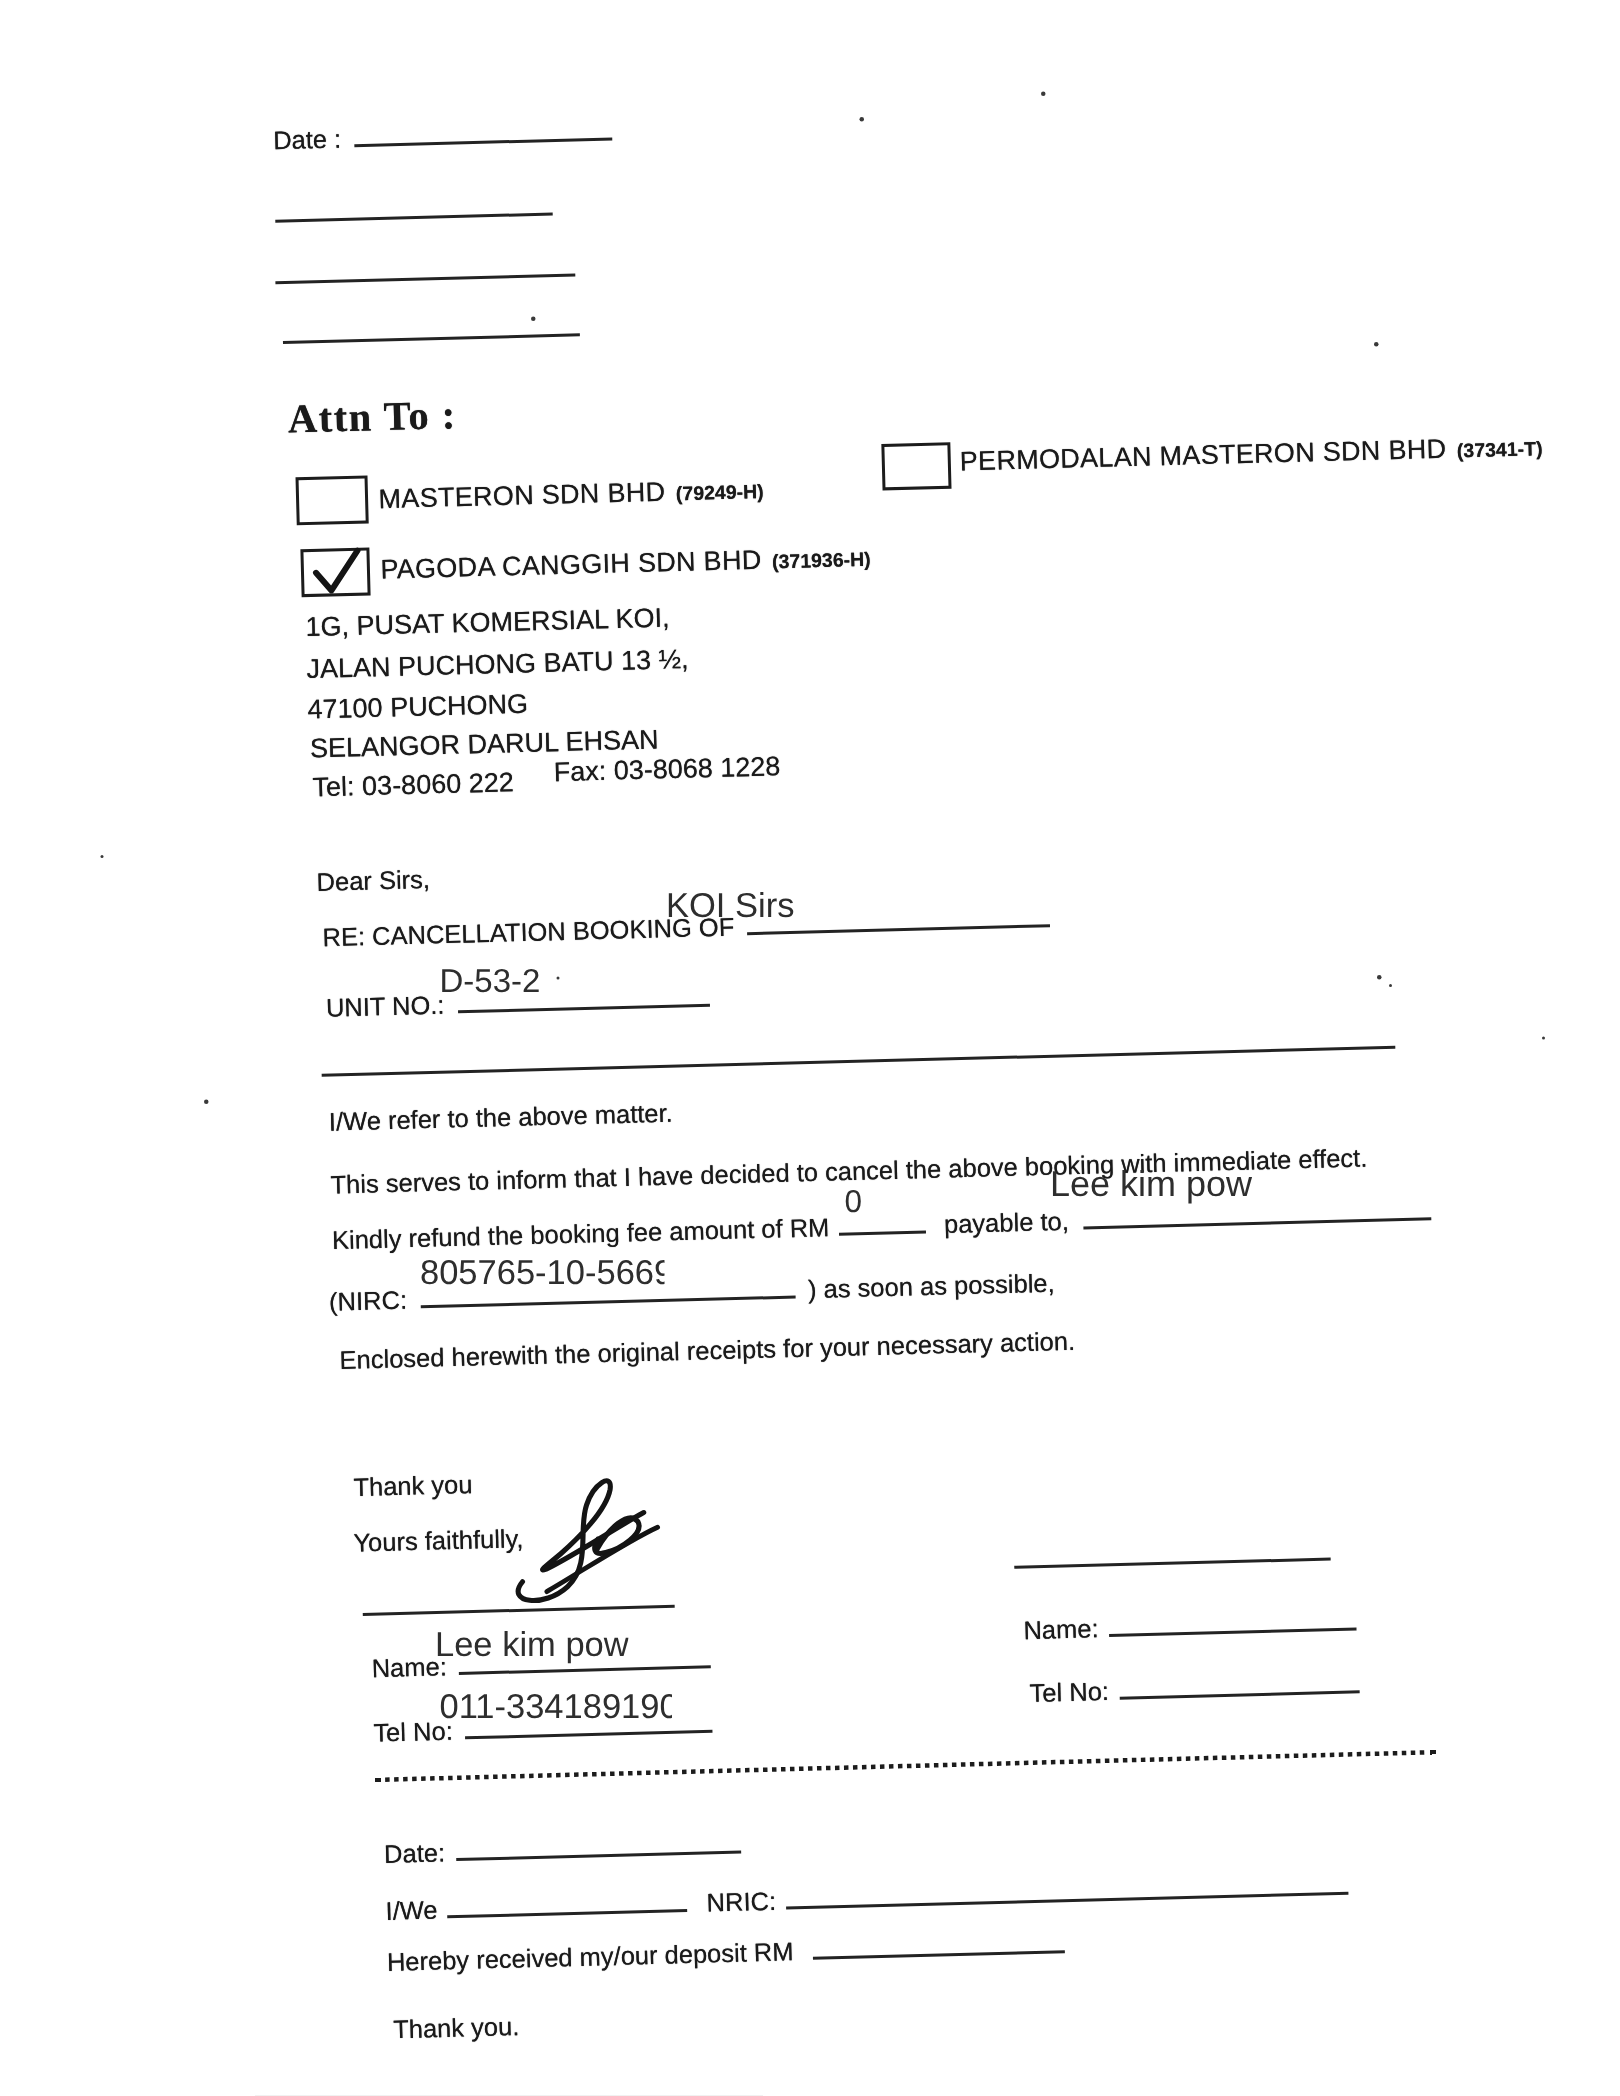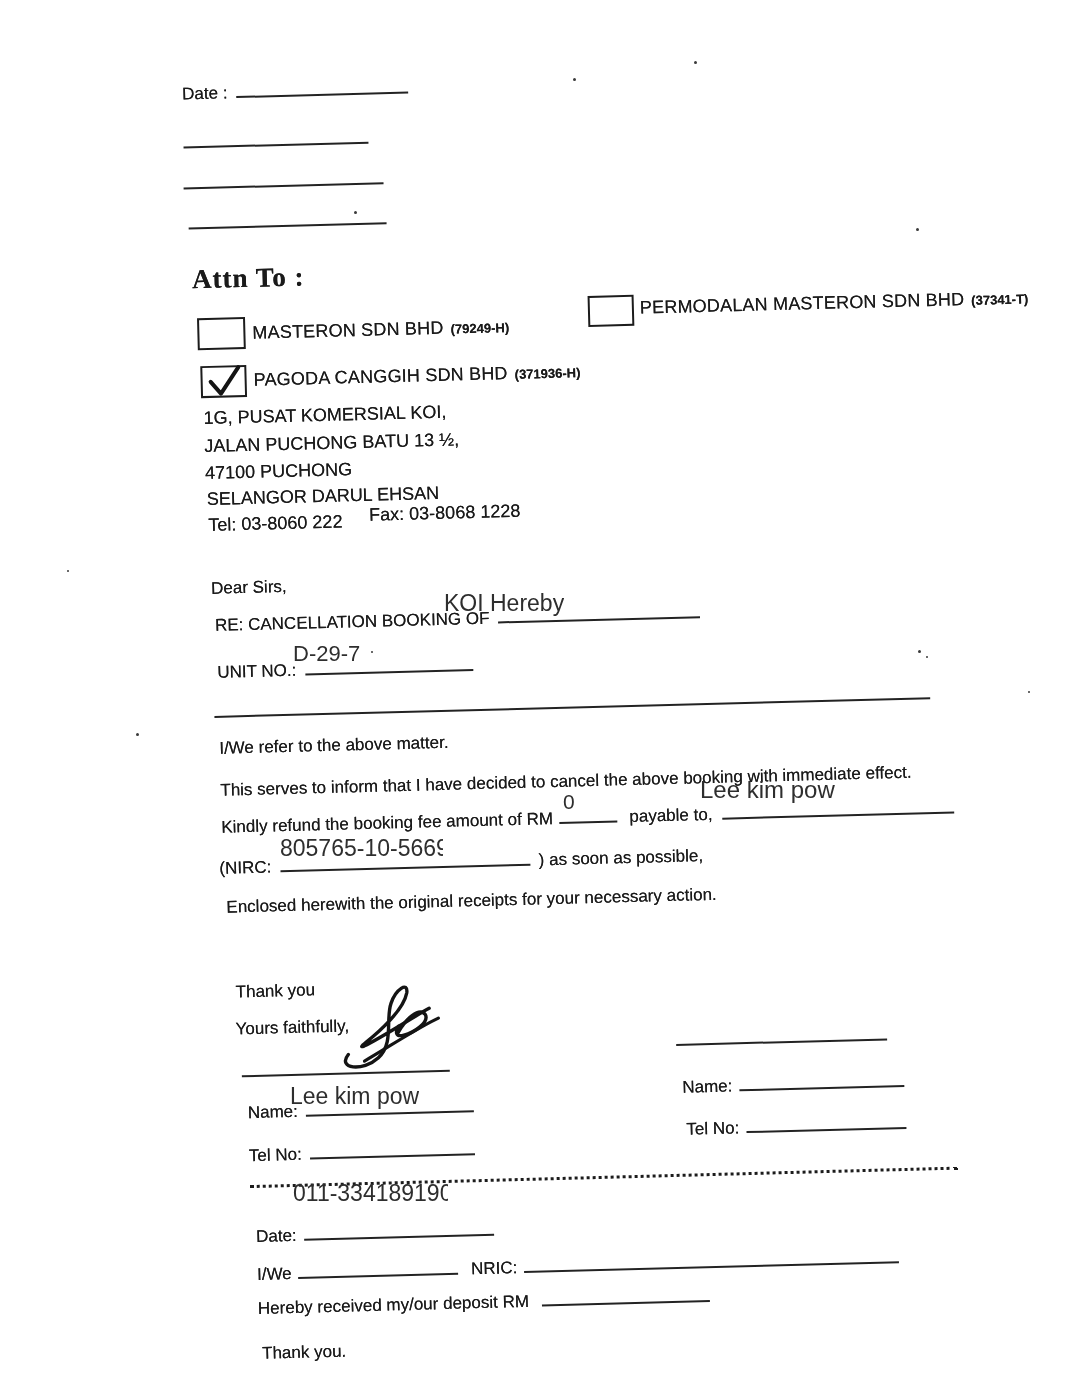--- a/index.html
+++ b/index.html
@@ -154,27 +154,27 @@
 
     <div class="r" style="left:242px;top:1300px;">
       <span>Hereby received my/our deposit RM</span>
       <span class="ul" style="width:168px;margin-left:8px;"></span>
     </div>
 
     <div class="r" style="left:245px;top:1345px;">Thank you.</div>
   </div>
 
   <div class="overlay">
-    <div class="typed" style="left:444px;top:590px;font-size:23px;">KOI Hereby</div>
-    <div class="typed" style="left:293px;top:641px;font-size:22px;">D-29-7</div>
+    <div class="typed" style="left:444px;top:590px;font-size:23px;">KOI Sirs</div>
+    <div class="typed" style="left:293px;top:641px;font-size:22px;">D-53-2</div>
     <div class="typed" style="left:563px;top:790px;font-size:21px;">0</div>
     <div class="typed" style="left:700px;top:776px;font-size:24px;">Lee kim pow</div>
     <div class="typed" style="left:280px;top:835px;font-size:23px;width:163px;">805765-10-5669</div>
     <div class="typed" style="left:290px;top:1083px;font-size:23px;">Lee kim pow</div>
-    <div class="typed" style="left:293px;top:1180px;font-size:23px;width:155px;">011-334189190</div>
+    <div class="typed" style="left:293px;top:1124px;font-size:23px;width:155px;">011-334189190</div>
 
     <div class="speck" style="left:573px;top:78px;"></div>
     <div class="speck" style="left:694px;top:61px;"></div>
     <div class="speck" style="left:916px;top:228px;"></div>
     <div class="speck" style="left:354px;top:211px;"></div>
     <div class="speck" style="left:918px;top:650px;"></div>
     <div class="speck" style="left:926px;top:656px;width:2px;height:2px;"></div>
     <div class="speck" style="left:1028px;top:691px;width:2px;height:2px;"></div>
     <div class="speck" style="left:136px;top:733px;"></div>
     <div class="speck" style="left:67px;top:570px;width:2px;height:2px;"></div>

